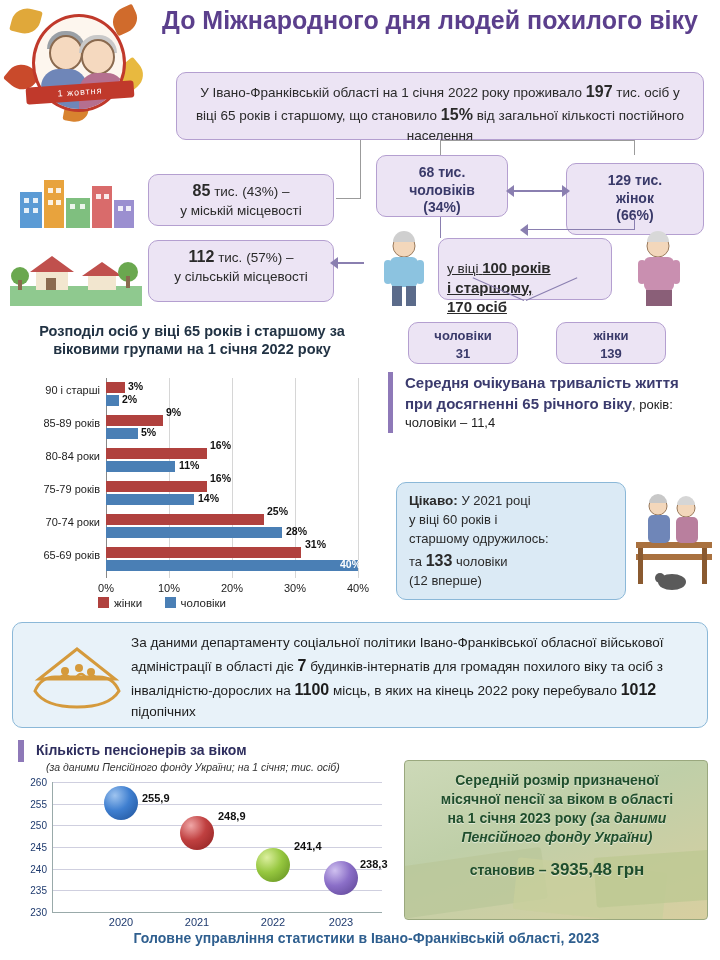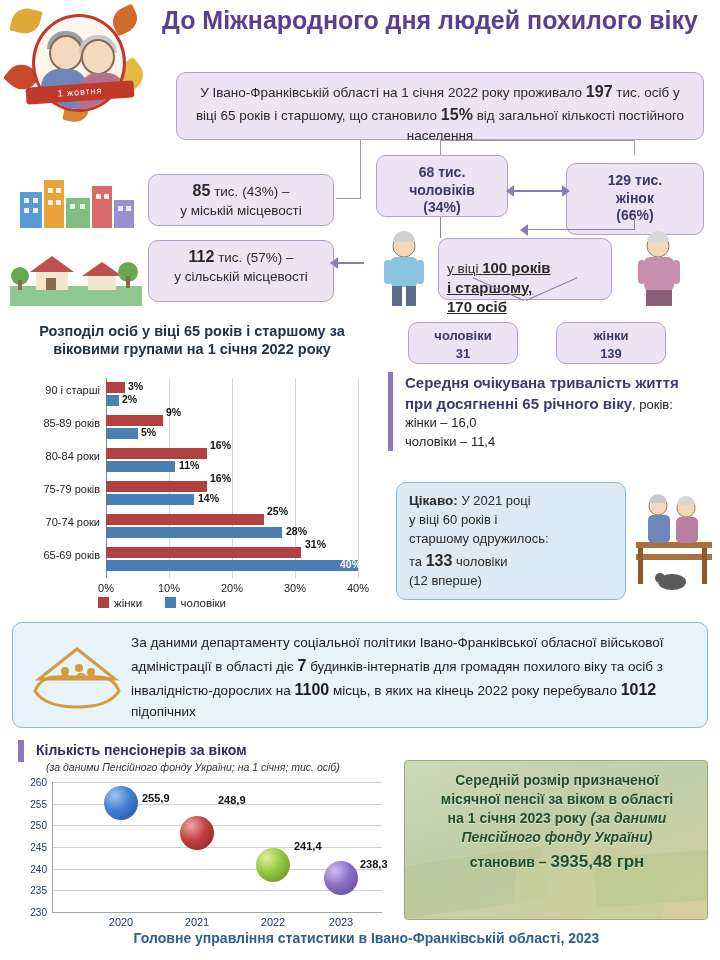--- a/index.html
+++ b/index.html
@@ -371,21 +371,20 @@
     </span>
     <span class="legend-item">
       <span class="legend-swatch" style="background:#4a7fb5;"></span>
       <span>чоловіки</span>
     </span>
   </div>
 </div>
 
 <div id="life-exp" class="abs">
   <span class="hl big">Середня очікувана тривалість життя при досягненні 65 річного віку</span><span>, років:</span>
-  <div>жінки – 16,0</div>
   <div>чоловіки – 11,4</div>
 </div>
 
 <div id="interesting" class="box blue abs">
   <span class="hdr">Цікаво:</span>
   <span>У 2021 році</span>
   <div>у віці 60 років і</div>
   <div>старшому одружилось:</div>
   <div>
     <span>та</span>
@@ -453,21 +452,21 @@
     <div class="c2-y" style="top:86.6px;">240</div>
     <div class="c2-y" style="top:108.3px;">235</div>
     <div class="c2-y" style="top:130px;">230</div>
 
     <div class="bubble" style="left:52px; top:4px; width:34px; height:34px;
          background: radial-gradient(circle at 32% 28%, #9fc4ef 0%, #3f7fd0 45%, #1d4f96 100%);"></div>
     <div class="bub-lab" style="left:90px; top:10px;">255,9</div>
 
     <div class="bubble" style="left:128px; top:34px; width:34px; height:34px;
          background: radial-gradient(circle at 32% 28%, #f0a7a7 0%, #c04040 45%, #8b1f1f 100%);"></div>
-    <div class="bub-lab" style="left:166px; top:12px;">248,9</div>
+    <div class="bub-lab" style="left:166px; top:28px;">248,9</div>
 
     <div class="bubble" style="left:204px; top:66px; width:34px; height:34px;
          background: radial-gradient(circle at 32% 28%, #dcef9f 0%, #96c73f 45%, #5d8a1d 100%);"></div>
     <div class="bub-lab" style="left:242px; top:58px;">241,4</div>
 
     <div class="bubble" style="left:272px; top:79px; width:34px; height:34px;
          background: radial-gradient(circle at 32% 28%, #cfc0ef 0%, #8b6fc8 45%, #5a4190 100%);"></div>
     <div class="bub-lab" style="left:308px; top:76px;">238,3</div>
 
     <div class="c2-x" style="left:69px;  top:134px;">2020</div>
@@ -482,20 +481,20 @@
   <div class="note" style="left:110px; top:104px; width:150px; height:52px; background:#c8cf9c; transform:rotate(6deg);"></div>
   <div class="note" style="left:190px; top:92px; width:140px; height:50px; background:#bcc892; transform:rotate(-4deg);"></div>
   <div id="pension-text">
     <div>Середній розмір призначеної</div>
     <div>місячної пенсії за  віком  в області</div>
     <div>
       <span>на 1 січня 2023 року</span>
       <span class="it">(за даними</span>
     </div>
     <div class="it">Пенсійного фонду України)</div>
-    <div style="margin-top:4px;">
+    <div style="margin-top:12px;">
       <span>становив –</span>
       <span class="amt">3935,48 грн</span>
     </div>
   </div>
 </div>
 
 <div id="footer" class="abs">Головне управління статистики  в Івано-Франківській області, 2023</div>
 
 </body></html>

